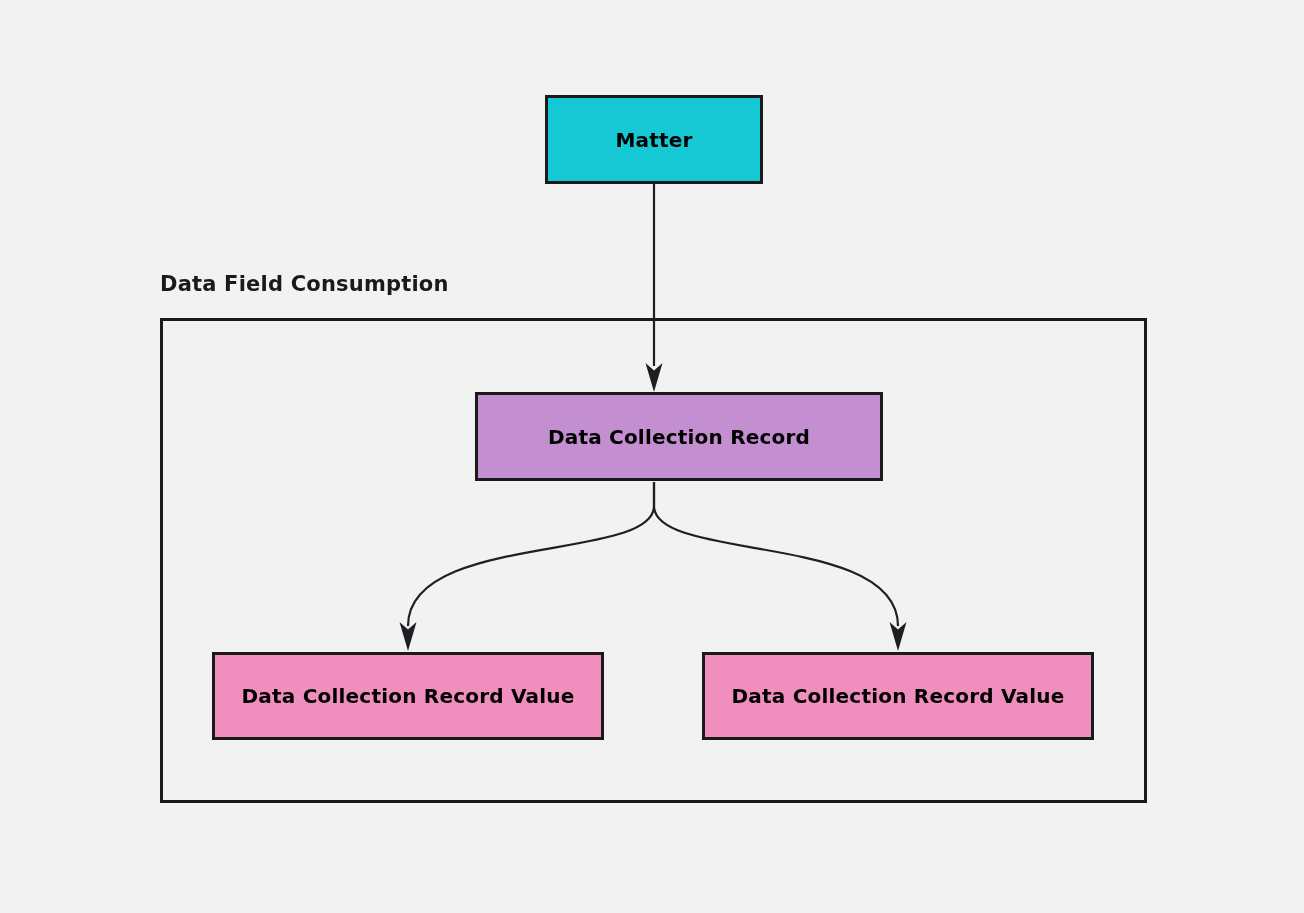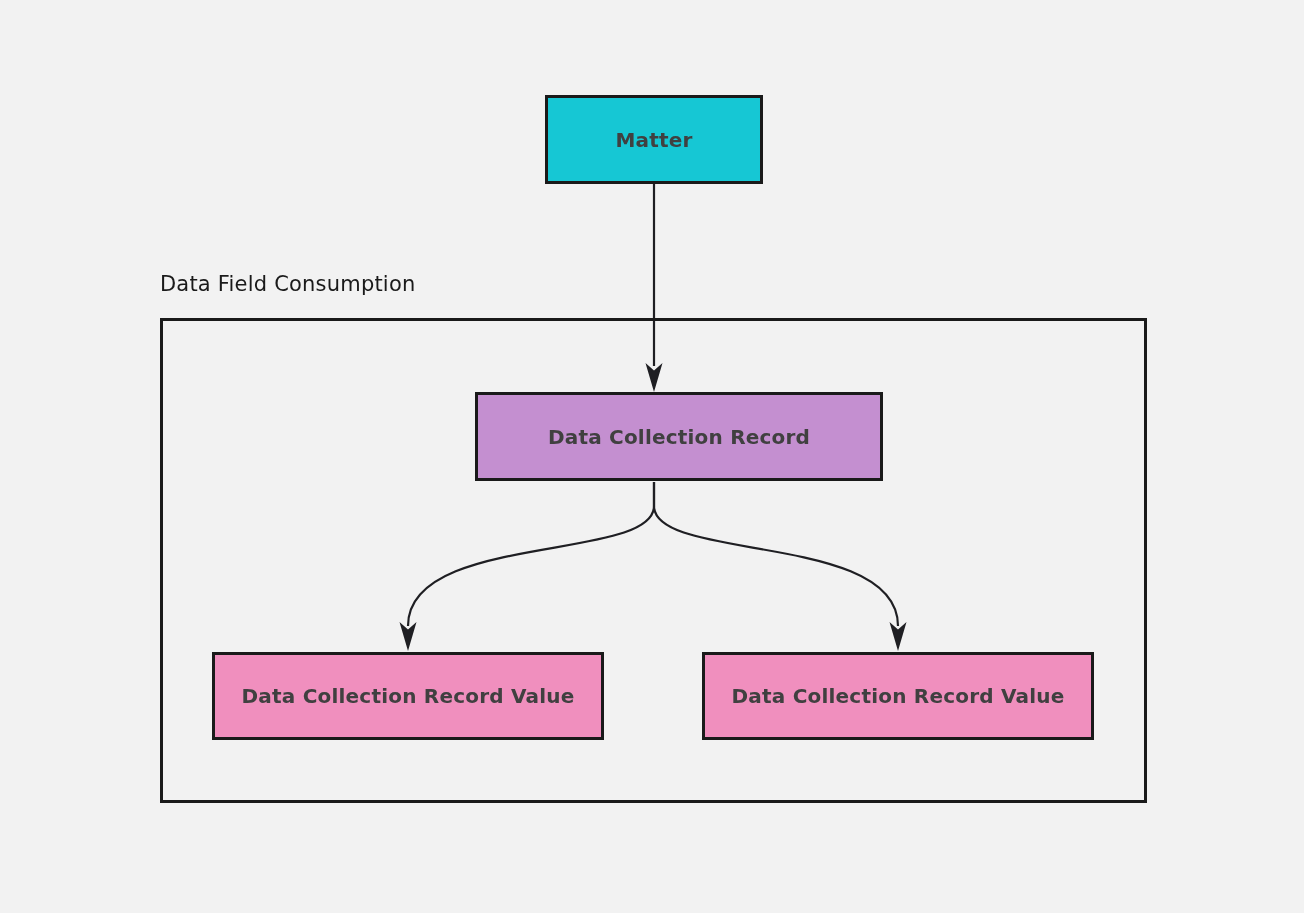--- a/index.html
+++ b/index.html
@@ -35,38 +35,38 @@
   .node {
     position: absolute;
     box-sizing: border-box;
     border: 3px solid #1a1a1a;
     display: flex;
     align-items: center;
     justify-content: center;
     text-align: center;
     font-weight: 700;
     font-size: 20px;
-    color: #404040;
+    color: #000000;
     letter-spacing: 0.2px;
   }
   .group-box {
     position: absolute;
     box-sizing: border-box;
     left: 160px;
     top: 318px;
     width: 987px;
     height: 485px;
     border: 3px solid #1a1a1a;
     background: transparent;
   }
   .group-label {
     position: absolute;
     left: 160px;
     top: 272px;
-    font-weight: 400;
+    font-weight: 700;
     font-size: 21px;
     color: #1a1a1a;
     letter-spacing: 0.2px;
   }
   .node-matter      { left: 545px; top: 95px;  width: 218px; height: 89px; }
   .node-record      { left: 475px; top: 392px; width: 408px; height: 89px; }
   .node-value-left  { left: 212px; top: 652px; width: 392px; height: 88px; }
   .node-value-right { left: 702px; top: 652px; width: 392px; height: 88px; }
 </style>
 </head>

